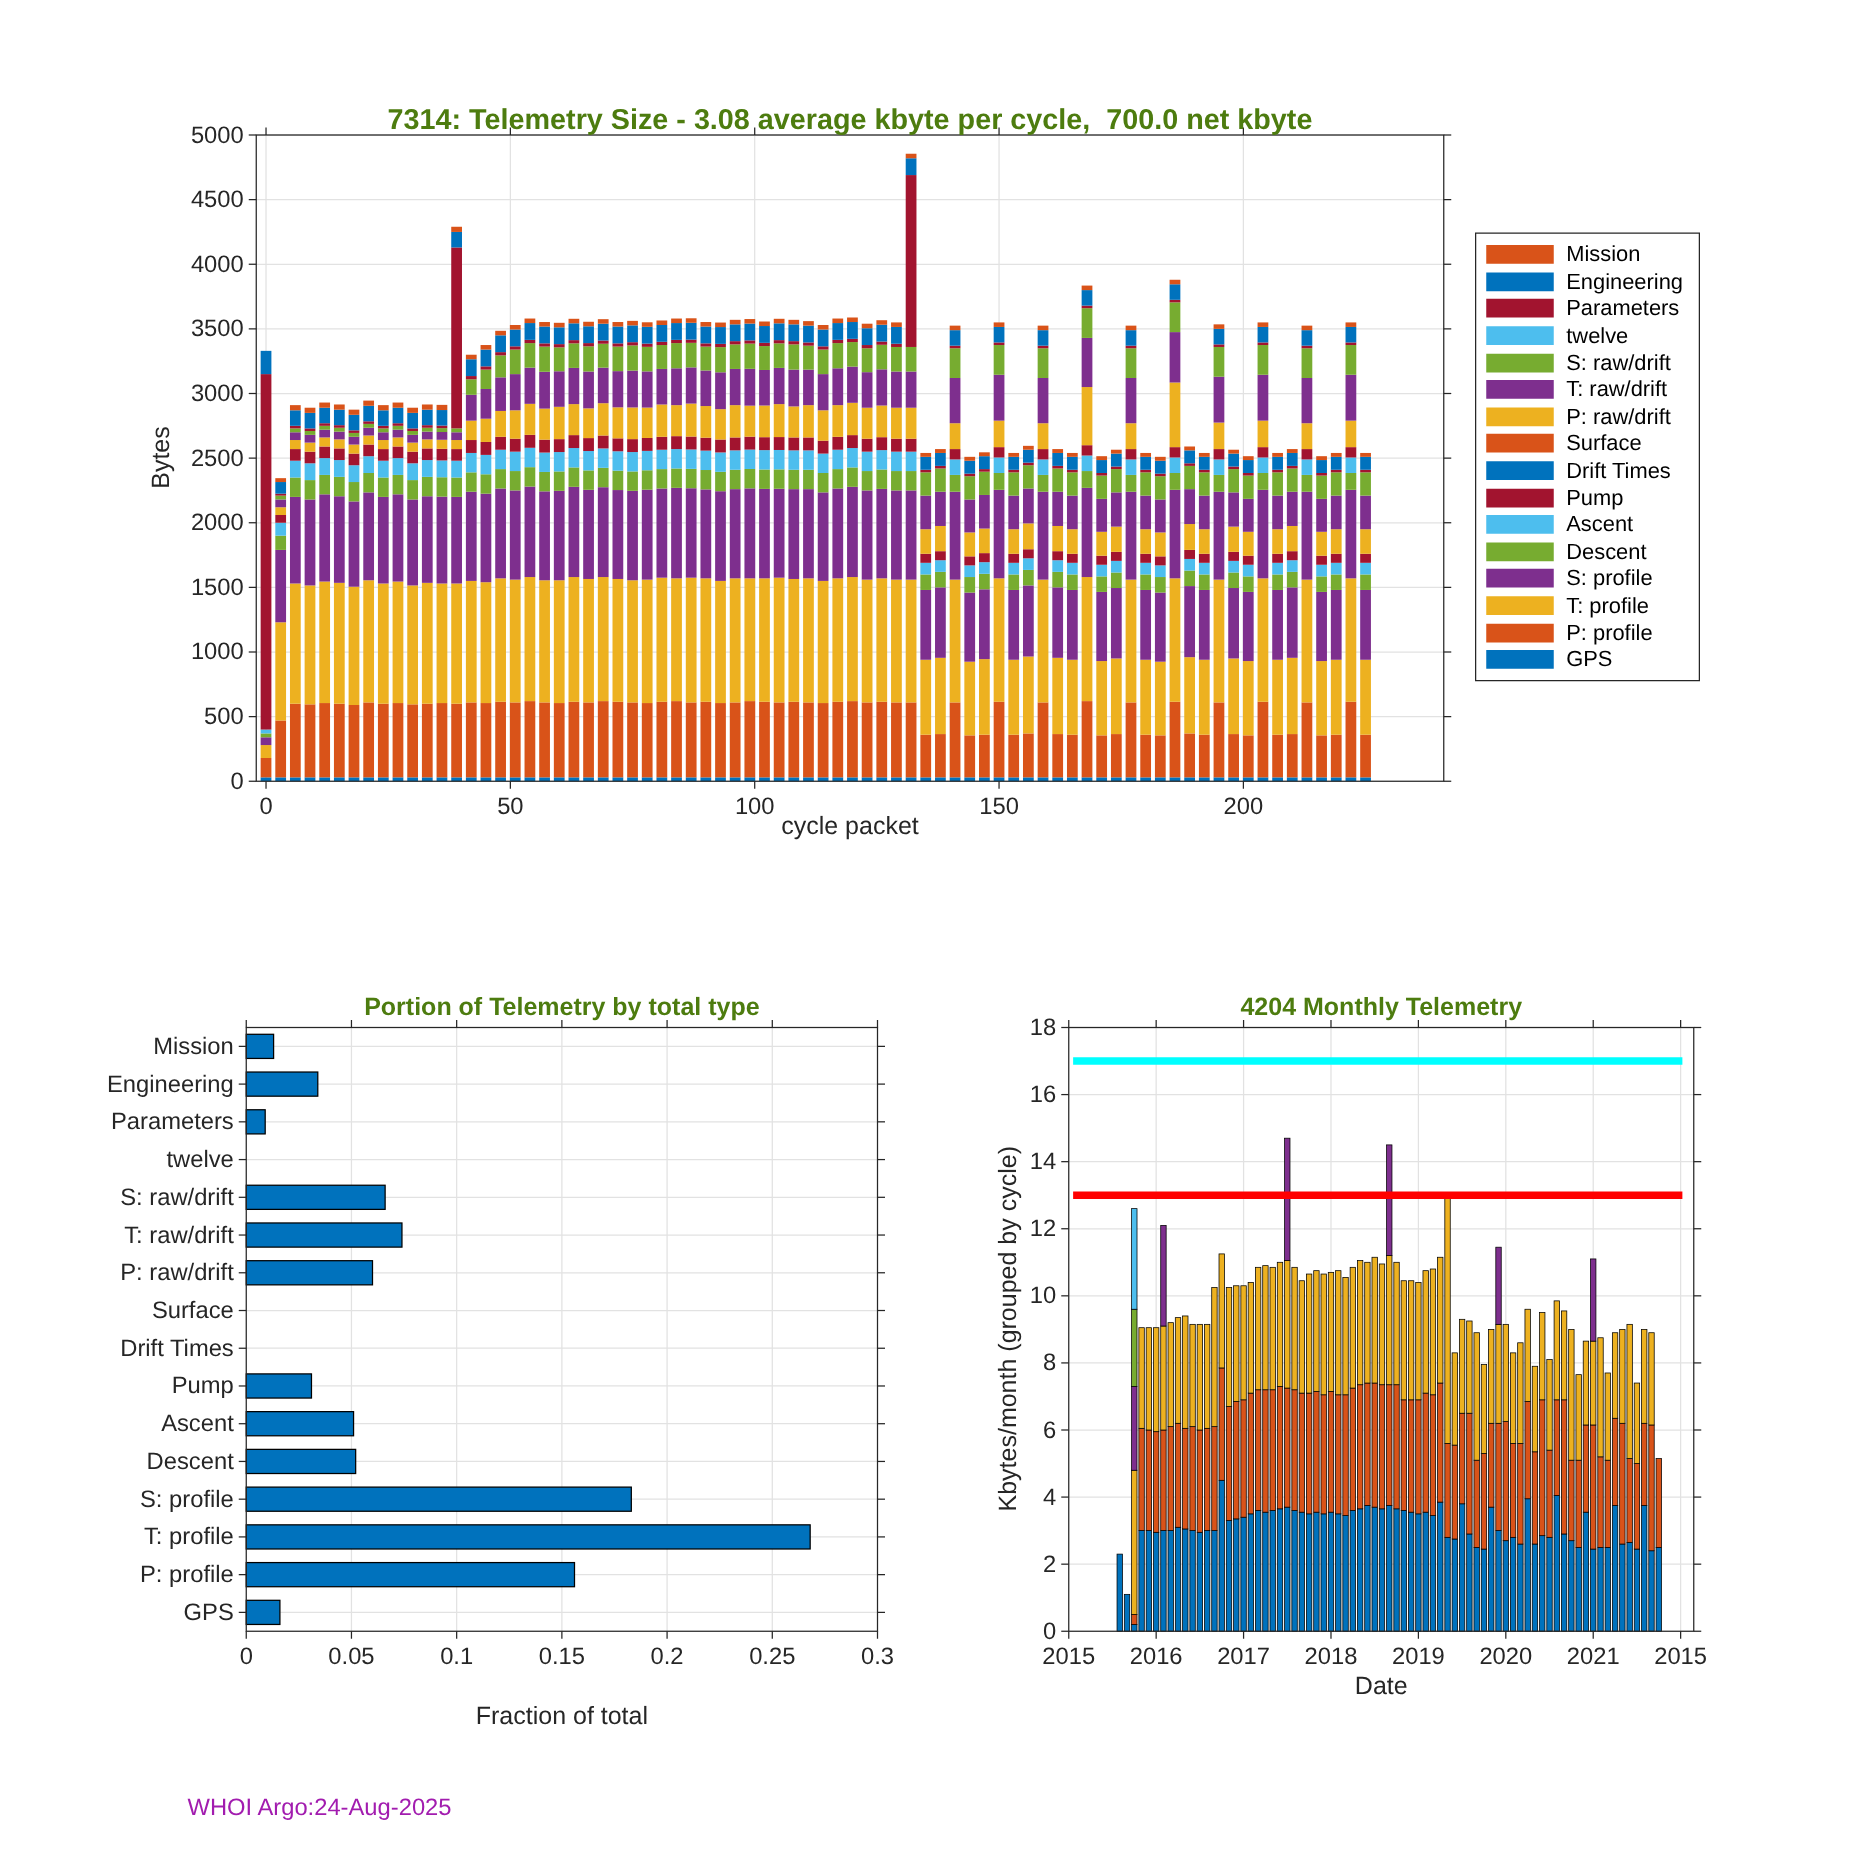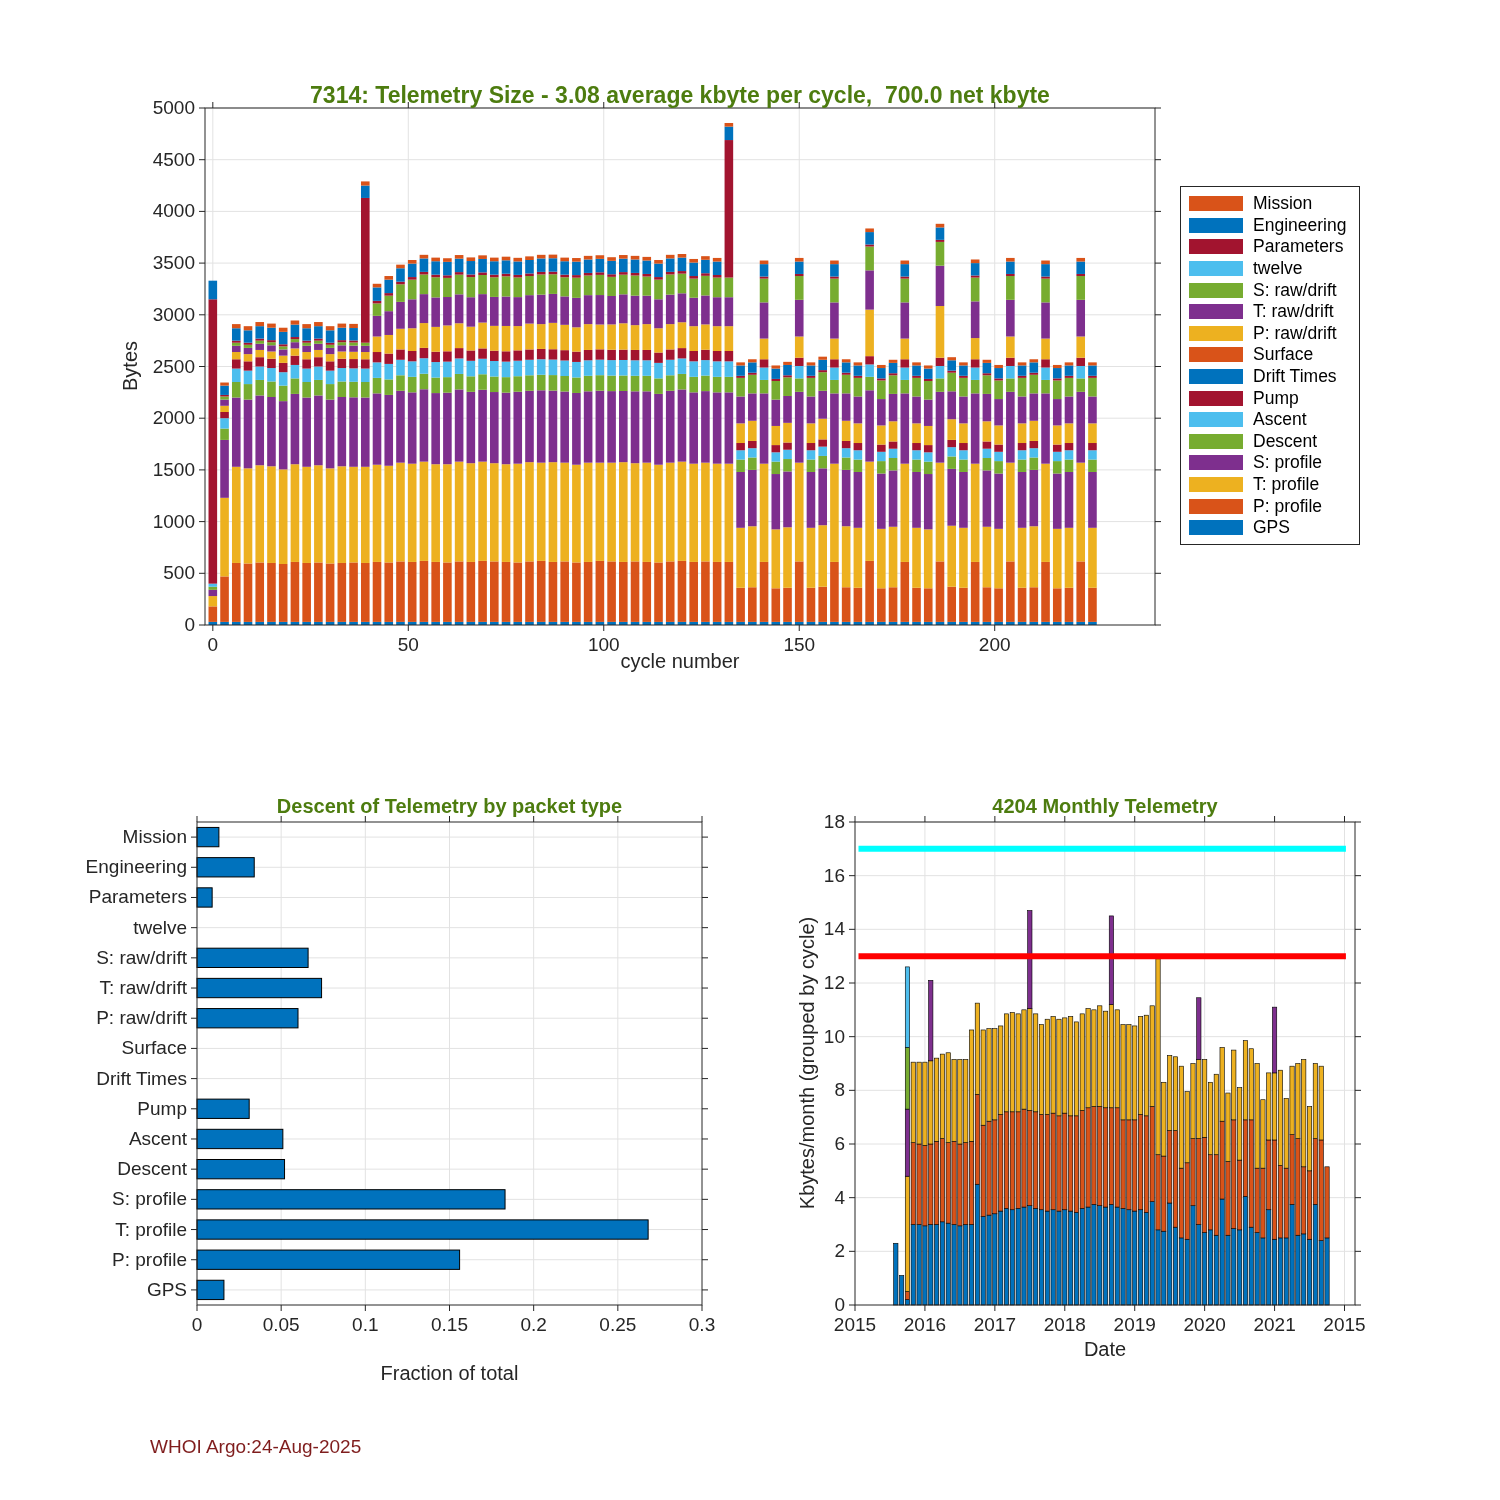--- a/index.html
+++ b/index.html
@@ -10,21 +10,21 @@
   .t1{left:205px;width:950px;top:82px;font-size:23px;}
   .t2{left:197px;width:505px;top:795px;font-size:20px;}
   .t3{left:855px;width:500px;top:795px;font-size:20px;}
   .xlab{text-align:center;font-size:20px;color:#262626;}
   .x1{left:205px;width:950px;top:650px;}
   .x2{left:197px;width:505px;top:1362px;}
   .x3{left:855px;width:500px;top:1338px;}
   .ylab{font-size:20px;color:#262626;white-space:nowrap;transform:translate(-50%,-50%) rotate(-90deg);}
   .y1{left:130px;top:366px;}
   .y3{left:807px;top:1063px;}
-  .footer{left:150px;top:1436px;font-size:19px;color:#7f1d1d;}
+  .footer{left:150px;top:1436px;font-size:19px;color:#a21caf;}
   #legend{left:1180px;top:186px;width:178px;background:#fff;border:1px solid #262626;padding:6px 0 5px 0;}
   .lg-item{display:flex;align-items:center;height:21.6px;}
   .lg-sw{width:54px;height:15px;margin:0 10px 0 8px;flex:0 0 auto;}
   .lg-tx{font-size:17.5px;color:#000;white-space:nowrap;}
   svg{position:absolute;left:0;top:0;}
   svg text{font-family:"Liberation Sans","DejaVu Sans",sans-serif;}
 </style>
 </head>
 <body>
 
@@ -1485,23 +1485,23 @@
         <line x1="1355" x2="1361" y1="875.6666666666667" y2="875.6666666666667" stroke="#262626"></line>
         <text x="845" y="881.6666666666667" text-anchor="end" fill="#262626" font-size="19">16</text>
         <line x1="855" x2="849" y1="822" y2="822" stroke="#262626"></line>
         <line x1="1355" x2="1361" y1="822" y2="822" stroke="#262626"></line>
         <text x="845" y="828" text-anchor="end" fill="#262626" font-size="19">18</text>
       </g>
     </svg>
 
   <div class="abs ctitle t1">7314: Telemetry Size - 3.08 average kbyte per cycle,  700.0 net kbyte</div>
   <div class="abs ylab y1">Bytes</div>
-  <div class="abs xlab x1">cycle number</div>
+  <div class="abs xlab x1">cycle packet</div>
 
-  <div class="abs ctitle t2">Descent of Telemetry by packet type</div>
+  <div class="abs ctitle t2">Portion of Telemetry by total type</div>
   <div class="abs xlab x2">Fraction of total</div>
 
   <div class="abs ctitle t3">4204 Monthly Telemetry</div>
   <div class="abs ylab y3">Kbytes/month (grouped by cycle)</div>
   <div class="abs xlab x3">Date</div>
 
   <div class="abs" id="legend">
       <div class="lg-item">
         <span class="lg-sw" style="background: rgb(217, 83, 25);"></span>
         <span class="lg-tx">Mission</span>

